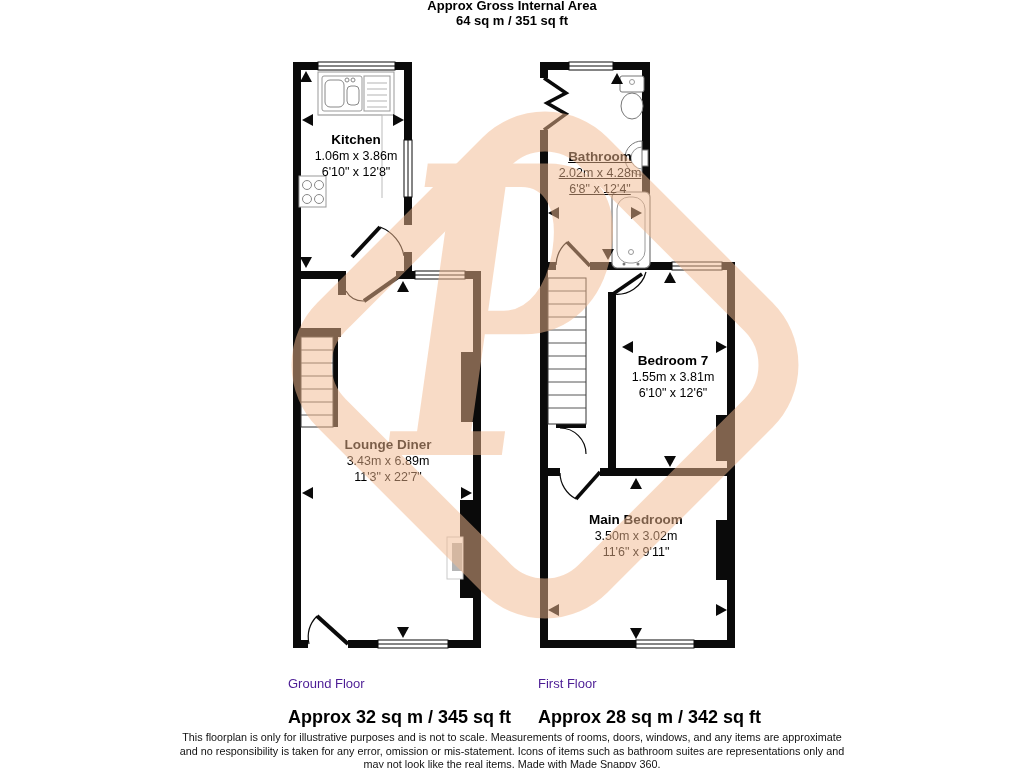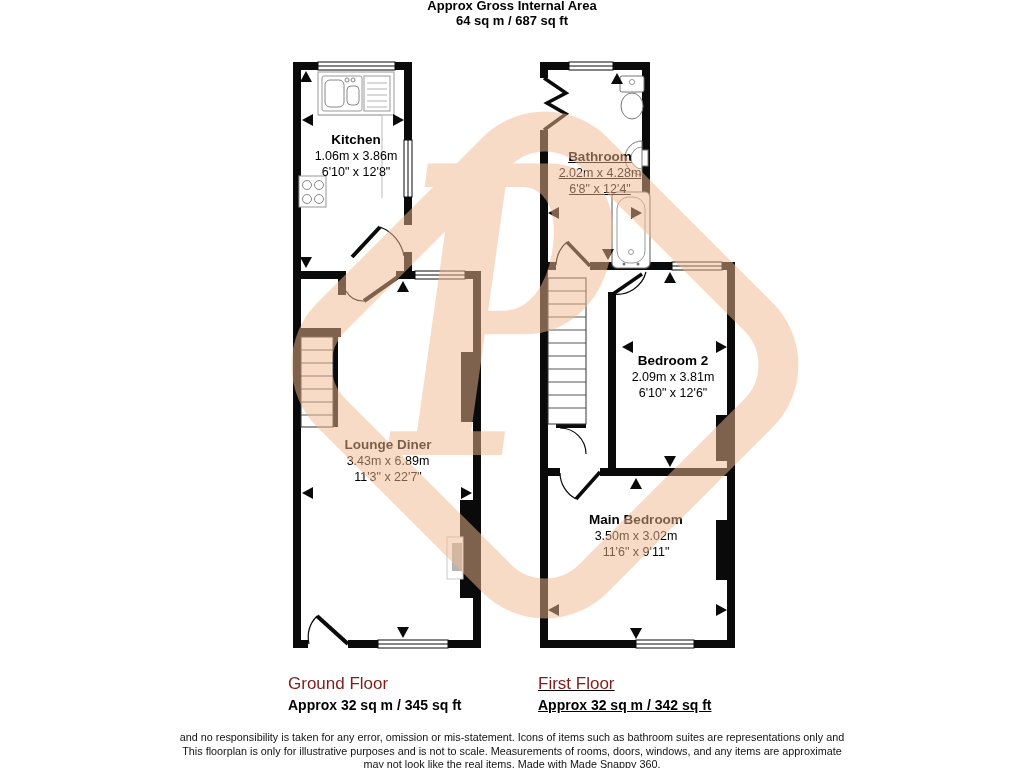--- a/index.html
+++ b/index.html
@@ -11,42 +11,42 @@
   #header .h1{font-size:13px;font-weight:bold;line-height:15px;}
   #header .h2{font-size:13px;font-weight:bold;line-height:15px;}
   
   #plan{top:0;left:0;z-index:1;}
   
   .room-label{position:absolute;transform:translateX(-50%);text-align:center;z-index:2;white-space:nowrap;line-height:16px;}
   .room-name{font-size:13.5px;font-weight:bold;}
   .room-dim{font-size:12.5px;}
   
   .floor-footer{position:absolute;z-index:4;white-space:nowrap;}
-  .floor-title{font-size:17px;color:#7f1d1d;line-height:20px;}
-  .floor-area{font-size:14px;font-weight:bold;margin-top:3px;}
+  .floor-title{font-size:13px;color:#4c1d95;line-height:20px;}
+  .floor-area{font-size:18px;font-weight:bold;margin-top:13px;}
   
   #disclaimer{top:731px;left:0;width:1024px;text-align:center;z-index:4;
               font-size:10.8px;line-height:13.5px;color:#111;}
   
   #watermark{top:0;left:0;width:1024px;height:768px;z-index:3;pointer-events:none;opacity:0.5;}
   #wm-ring{position:absolute;left:340px;top:160px;width:330px;height:330px;
            border:40px solid #f3b98f;border-radius:88px;transform:rotate(45deg);}
   #wm-letter{position:absolute;left:502px;top:330px;
              transform:translate(-50%,-54%) scaleX(0.72);
              font-family:"DejaVu Serif",serif;font-style:italic;font-weight:bold;
              font-size:400px;line-height:1;color:#f3b98f;}
 </style>
 </head>
 <body>
 
 <div id="stage">
 
   <div id="header" class="abs">
     <div class="h1">Approx Gross Internal Area</div>
-    <div class="h2">64 sq m / 687 sq ft</div>
+    <div class="h2">64 sq m / 351 sq ft</div>
   </div>
 
   <svg id="plan" class="abs" width="1024" height="768" viewBox="0 0 1024 768">
 
     <g fill="#0a0a0a" stroke="none">
 
       <g>
         <rect x="293" y="62" width="8" height="586"></rect>
         <rect x="293" y="62" width="119" height="8"></rect>
         <rect x="404" y="62" width="8" height="78"></rect>
@@ -221,44 +221,44 @@
     <div class="room-dim">11'3" x 22'7"</div>
   </div>
 
   <div class="room-label" style="left:600px;top:149px;text-decoration:underline;">
     <div class="room-name">Bathroom</div>
     <div class="room-dim">2.02m x 4.28m</div>
     <div class="room-dim">6'8" x 12'4"</div>
   </div>
 
   <div class="room-label" style="left:673px;top:353px;">
-    <div class="room-name">Bedroom 2</div>
-    <div class="room-dim">2.09m x 3.81m</div>
+    <div class="room-name">Bedroom 7</div>
+    <div class="room-dim">1.55m x 3.81m</div>
     <div class="room-dim">6'10" x 12'6"</div>
   </div>
 
   <div class="room-label" style="left:636px;top:512px;">
     <div class="room-name">Main Bedroom</div>
     <div class="room-dim">3.50m x 3.02m</div>
     <div class="room-dim">11'6" x 9'11"</div>
   </div>
 
   <div class="floor-footer" style="left:288px;top:674px;">
     <div class="floor-title">Ground Floor</div>
     <div class="floor-area">Approx 32 sq m / 345 sq ft</div>
   </div>
 
-  <div class="floor-footer" style="left:538px;top:674px;text-decoration:underline;">
+  <div class="floor-footer" style="left:538px;top:674px;">
     <div class="floor-title">First Floor</div>
-    <div class="floor-area">Approx 32 sq m / 342 sq ft</div>
+    <div class="floor-area">Approx 28 sq m / 342 sq ft</div>
   </div>
 
   <div id="disclaimer" class="abs">
+    <div>This floorplan is only for illustrative purposes and is not to scale. Measurements of rooms, doors, windows, and any items are approximate</div>
     <div>and no responsibility is taken for any error, omission or mis-statement. Icons of items such as bathroom suites are representations only and</div>
-    <div>This floorplan is only for illustrative purposes and is not to scale. Measurements of rooms, doors, windows, and any items are approximate</div>
     <div>may not look like the real items. Made with Made Snappy 360.</div>
   </div>
 
   <div id="watermark" class="abs">
     <div id="wm-ring"></div>
     <div id="wm-letter">P</div>
   </div>
 
 </div>
 

